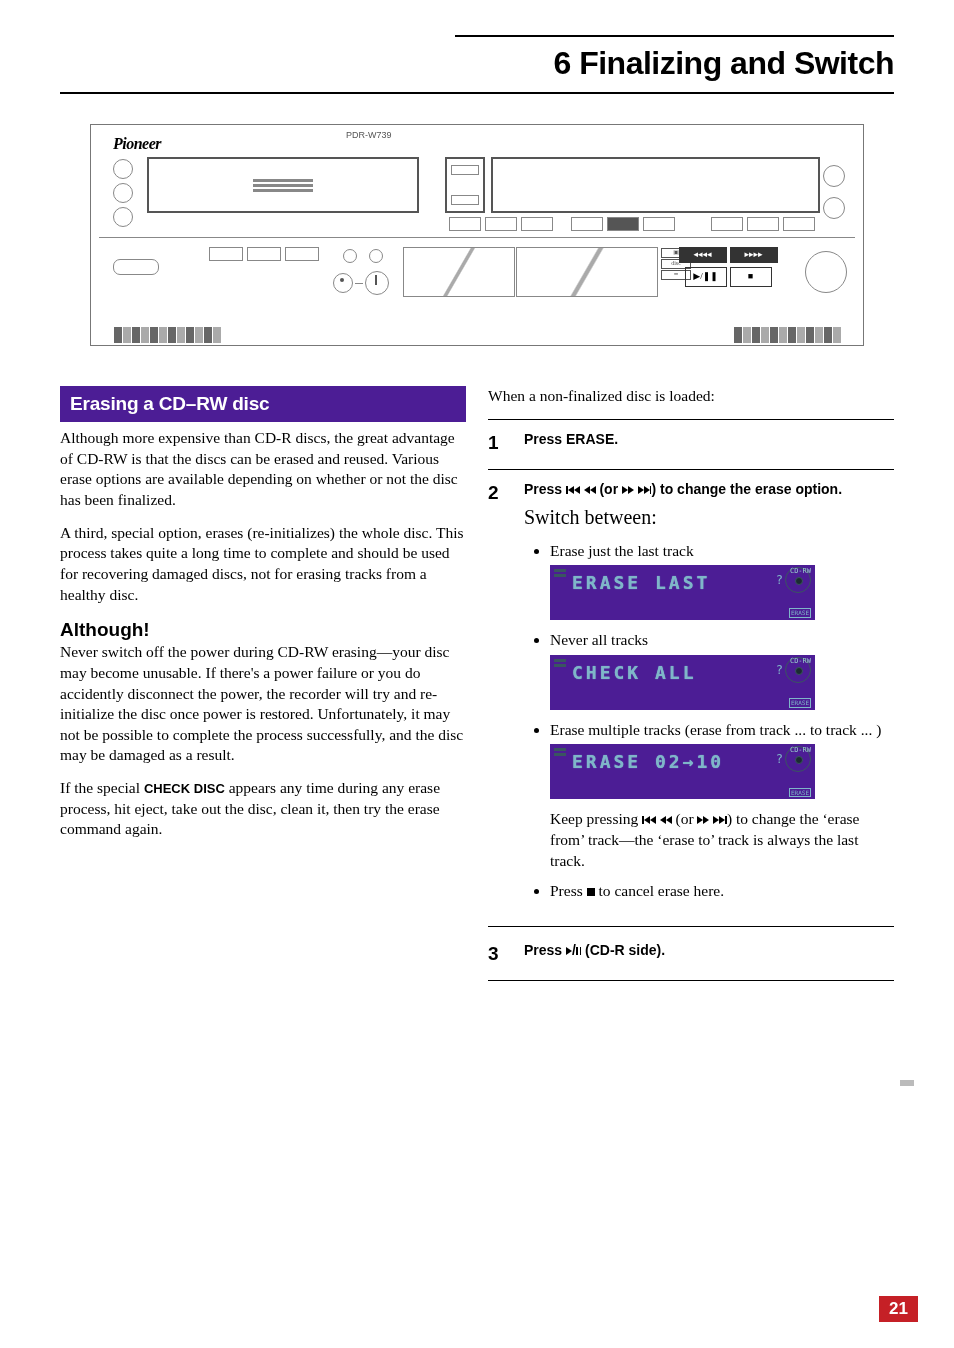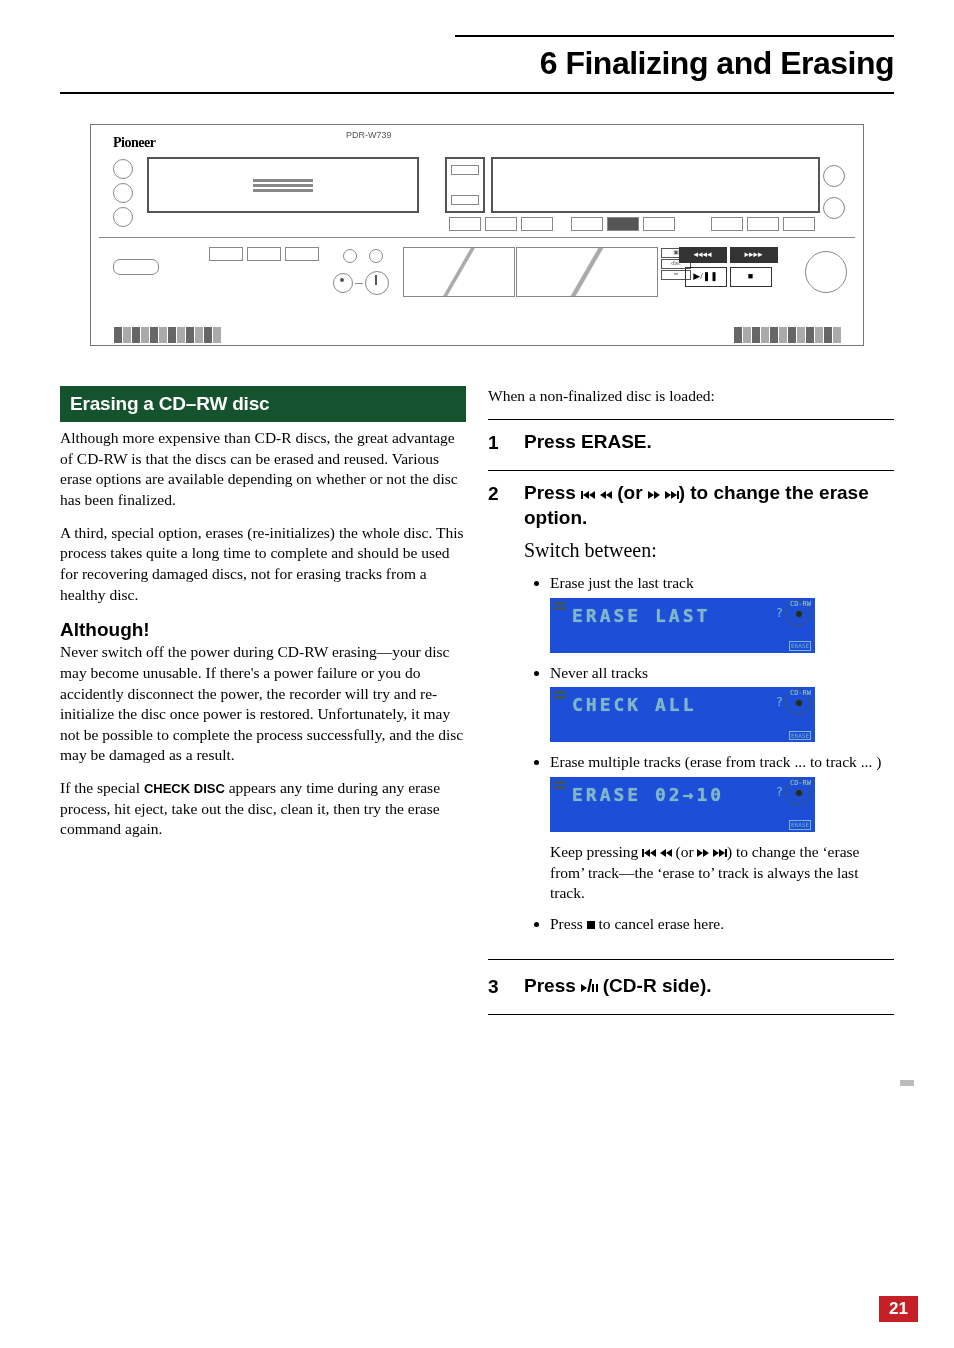--- a/index.html
+++ b/index.html
@@ -46,22 +46,23 @@
     height: 220px;
     margin: 0 30px 40px 30px;
     position: relative;
     overflow: hidden;
   }
   .device .brand {
     position: absolute;
     top: 10px;
     left: 22px;
     font-family: Georgia, serif;
+    font-style: italic;
     font-weight: bold;
-    font-size: 14px;
+    font-size: 16px;
     letter-spacing: -0.5px;
   }
   .device .model {
     position: absolute;
     top: 5px;
     left: 255px;
     font-family: Arial, sans-serif;
     font-size: 9px;
     color: #555;
   }
@@ -154,21 +155,21 @@
   }
   .col {
     flex: 1;
     min-width: 0;
     font-size: 15.5px;
     line-height: 1.33;
   }
   .col p { margin: 0 0 12px 0; }
 
   .section-head {
-    background: #14532d;
+    background: #4c1d95;
     color: #fff;
     font-family: "Trebuchet MS", Arial, sans-serif;
     font-weight: 700;
     font-size: 19px;
     padding: 5px 10px 6px 10px;
     margin: 0 0 6px 0;
     letter-spacing: -0.2px;
   }
   .caution-head {
     font-family: "Trebuchet MS", Arial, sans-serif;
@@ -201,33 +202,33 @@
     font-family: "Trebuchet MS", Arial, sans-serif;
     font-weight: 700;
     font-size: 19px;
     width: 18px;
     flex: none;
   }
   .step-body { flex:1; }
   .step-title {
     font-family: "Trebuchet MS", Arial, sans-serif;
     font-weight: 700;
-    font-size: 19px;
+    font-size: 14px;
     margin: 0 0 2px 0;
     line-height: 1.3;
   }
   .step-sub { font-size: 20px; margin:6px 0 10px 0; }
   ul.opts { margin:8px; padding:0 0 0 18px; }
   ul.opts li { margin: 4px 0 10px 0; font-size:15.5px; }
 
   
   .lcd {
     width: 265px;
     height: 55px;
-    background: #1d4ed8;
+    background: #4c1d95;
     margin: 4px 0 10px 0;
     position: relative;
     font-family: monospace;
     color: #7fb6c9;
   }
   .lcd .txt {
     position:absolute; left:12px; top:6px;
     font-size: 18px;
     letter-spacing: 3px;
     font-weight:bold;
@@ -275,21 +276,21 @@
   .stopbox{display:inline-block;width:8px;height:8px;background:#000;vertical-align:-0px;}
 </style>
 </head>
 <body>
 
 <div class="page">
 
   <div class="top-rule"></div>
   <div class="chapter-title">
     <span>6</span>
-    <span>Finalizing and Erasing</span>
+    <span>Finalizing and Switch</span>
   </div>
   <div class="chapter-rule"></div>
 
   <div class="device">
     <div class="brand">Pioneer</div>
     <div class="model">PDR-W739</div>
     <div class="circle c1"></div>
     <div class="circle c2"></div>
     <div class="circle c3"></div>
     <div class="tray trayA"></div>

